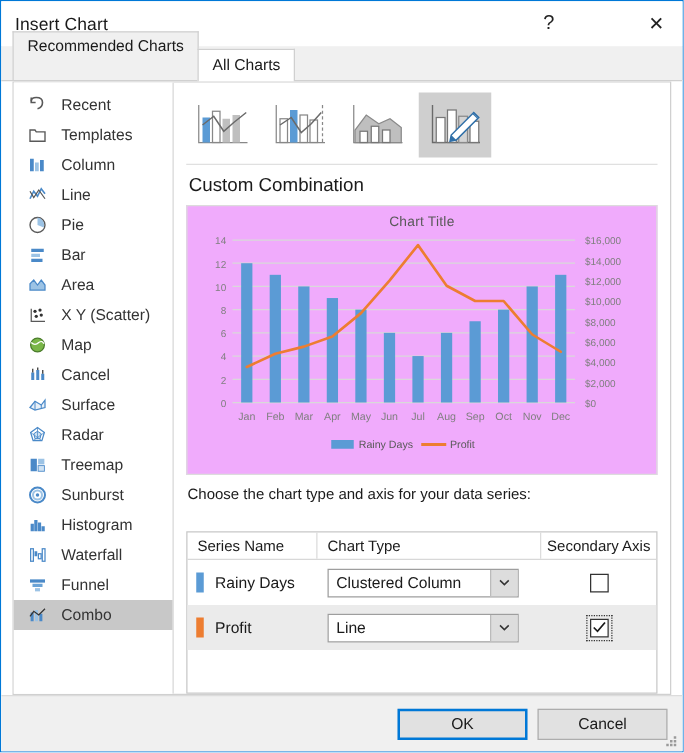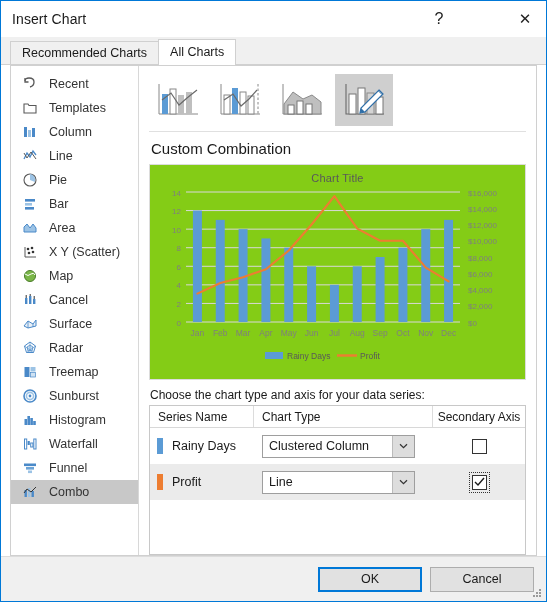--- a/index.html
+++ b/index.html
@@ -40,21 +40,21 @@
     padding-left: 9px;
     position: relative;
   }
   .tab {
     font-size: 12.5px; color: #1a1a1a;
     padding: 5px 11px 5px 11px;
     border: 1px solid #d0d0d0;
     border-bottom: none;
     background: #f0f0f0;
     margin-right: -1px;
-    height: 24px;
+    height: 40px;
     line-height: 13px;
     cursor: default;
   }
   .tab.active {
     background: #ffffff;
     border-color: #d0d0d0;
     height: 26px;
     position: relative;
     z-index: 3;
     padding-top: 6px;
@@ -116,39 +116,40 @@
   }
   .thumb.selected { background: #cfcfcf; }
   .ctitle {
     font-size: 15px; color: #1a1a1a;
     margin: 8px 0 7px 2px;
   }
   .preview {
     border: 1px solid #dcdcdc;
     height: 216px;
     position: relative;
-    background: #84cc16;
+    background: #f0abfc;
     flex: 0 0 216px;
   }
   .preview-title {
     text-align: center; font-size: 11px; color: #595959;
     padding-top: 7px; letter-spacing: .2px;
   }
   .chart-wrap { position: absolute; inset: 0; }
   .choose-label {
     font-size: 12px; color: #1a1a1a;
     margin: 8px 0 3px 1px;
   }
   
   .dtable {
     border: 1px solid #c8c8c8;
     flex: 1;
     display: flex; flex-direction: column;
     min-height: 0;
     background: #fff;
+    margin-top: 20px;
   }
   .thead {
     display: flex; height: 22px;
     border-bottom: 1px solid #d8d8d8;
     align-items: center;
     font-size: 12px; color: #1a1a1a;
   }
   .th { padding-left: 8px; height: 100%; display: flex; align-items: center; }
   .th.c1 { width: 104px; flex: 0 0 104px; border-right: 1px solid #dcdcdc; }
   .th.c2 { flex: 1; border-right: 1px solid #dcdcdc; }

